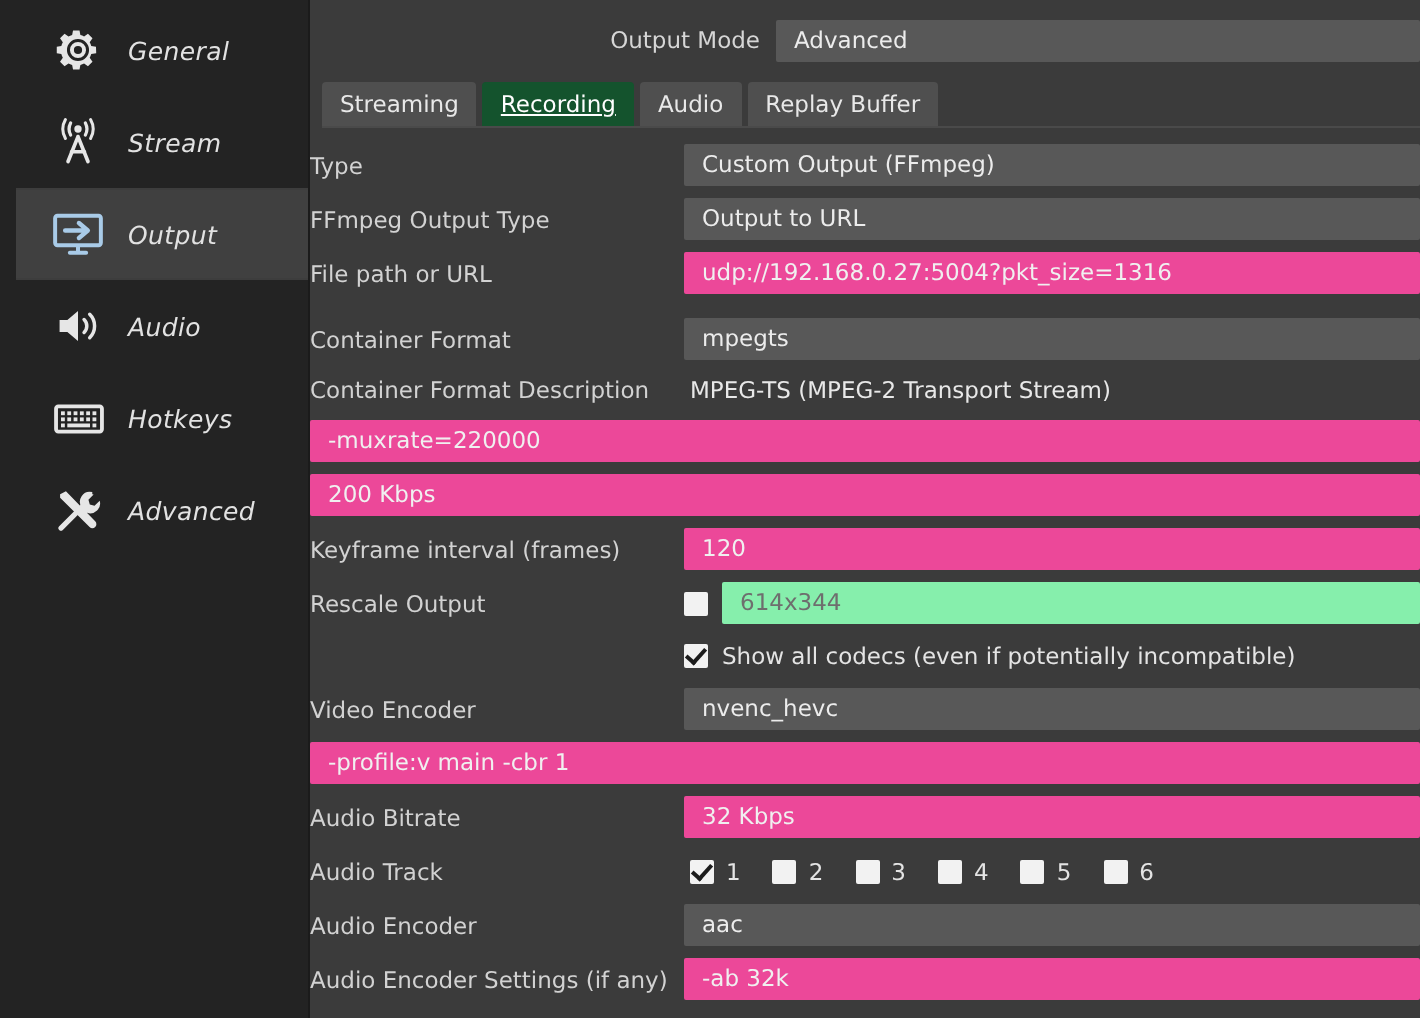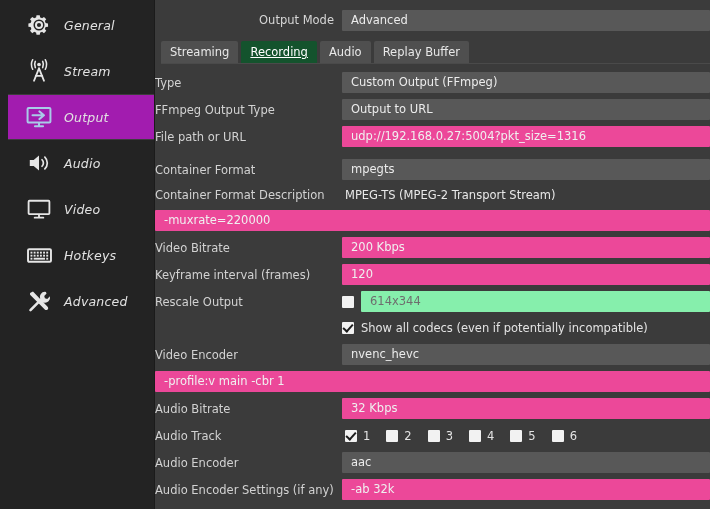--- a/index.html
+++ b/index.html
@@ -43,21 +43,21 @@
   .nav-item {
     height: 46px;
     display: flex;
     align-items: center;
     padding-left: 16px;
     box-sizing: border-box;
     cursor: default;
     font-style: italic;
   }
   .nav-item.selected {
-    background: #a21caf;
+    background: #404040;
     border-top: 1px solid #3d3d3d;
     border-bottom: 1px solid #3d3d3d;
   }
   .nav-icon {
     width: 30px;
     height: 30px;
     flex: 0 0 30px;
     display: flex;
     align-items: center;
     justify-content: center;
@@ -79,20 +79,21 @@
     overflow: hidden;
   }
 
   
   .outmode-row {
     height: 32px;
     display: flex;
     align-items: center;
     padding-top: 8px;
     box-sizing: border-box;
+    padding-left: 46px;
   }
   .outmode-label {
     width: 187px;
     flex: 0 0 187px;
     text-align: right;
     padding-right: 8px;
     box-sizing: border-box;
     font-size: 11.5px;
     color: #d6d6d6;
   }
@@ -296,30 +297,20 @@
       <span class="nav-icon">
         <svg width="26" height="26" viewBox="0 0 24 24">
           <path fill="#e6e6e6" d="M3.5 9.2v5.6h3.6L12 18.9V5.1L7.1 9.2z"></path>
           <path d="M14.8 9a4.2 4.2 0 0 1 0 6" stroke="#e6e6e6" stroke-width="1.6" fill="none" stroke-linecap="round"></path>
           <path d="M17.4 6.6a7.6 7.6 0 0 1 0 10.8" stroke="#e6e6e6" stroke-width="1.6" fill="none" stroke-linecap="round"></path>
         </svg>
       </span>
       <span class="nav-label">Audio</span>
     </div>
 
-    <div class="nav-item">
-      <span class="nav-icon">
-        <svg width="26" height="26" viewBox="0 0 24 24">
-          <rect x="2.4" y="4.4" width="19.2" height="12.4" rx="0.8" fill="none" stroke="#e6e6e6" stroke-width="1.7"></rect>
-          <path d="M8 20h8" stroke="#e6e6e6" stroke-width="1.7" stroke-linecap="round"></path>
-          <path d="M12 16.8V20" stroke="#e6e6e6" stroke-width="1.7"></path>
-        </svg>
-      </span>
-      <span class="nav-label">Video</span>
-    </div>
 
     <div class="nav-item">
       <span class="nav-icon">
         <svg width="27" height="27" viewBox="0 0 24 24">
           <rect x="1.8" y="6.4" width="20.4" height="11.2" rx="1" fill="none" stroke="#e6e6e6" stroke-width="1.7"></rect>
           <g fill="#e6e6e6">
             <rect x="4" y="8.6" width="1.7" height="1.7"></rect>
               <rect x="6.8" y="8.6" width="1.7" height="1.7"></rect>
             <rect x="9.6" y="8.6" width="1.7" height="1.7"></rect>
               <rect x="12.4" y="8.6" width="1.7" height="1.7"></rect>
@@ -405,21 +396,20 @@
         <div class="statictext">MPEG-TS (MPEG-2 Transport Stream)</div>
       </div>
 
       <div class="row">
         <div class="fieldwrap">
           <div class="textfield">-muxrate=220000</div>
         </div>
       </div>
 
       <div class="row">
-        <div class="label">Video Bitrate</div>
         <div class="fieldwrap">
           <div class="textfield">200 Kbps</div>
         </div>
       </div>
 
       <div class="row">
         <div class="label">Keyframe interval (frames)</div>
         <div class="fieldwrap">
           <div class="textfield">120</div>
         </div>

